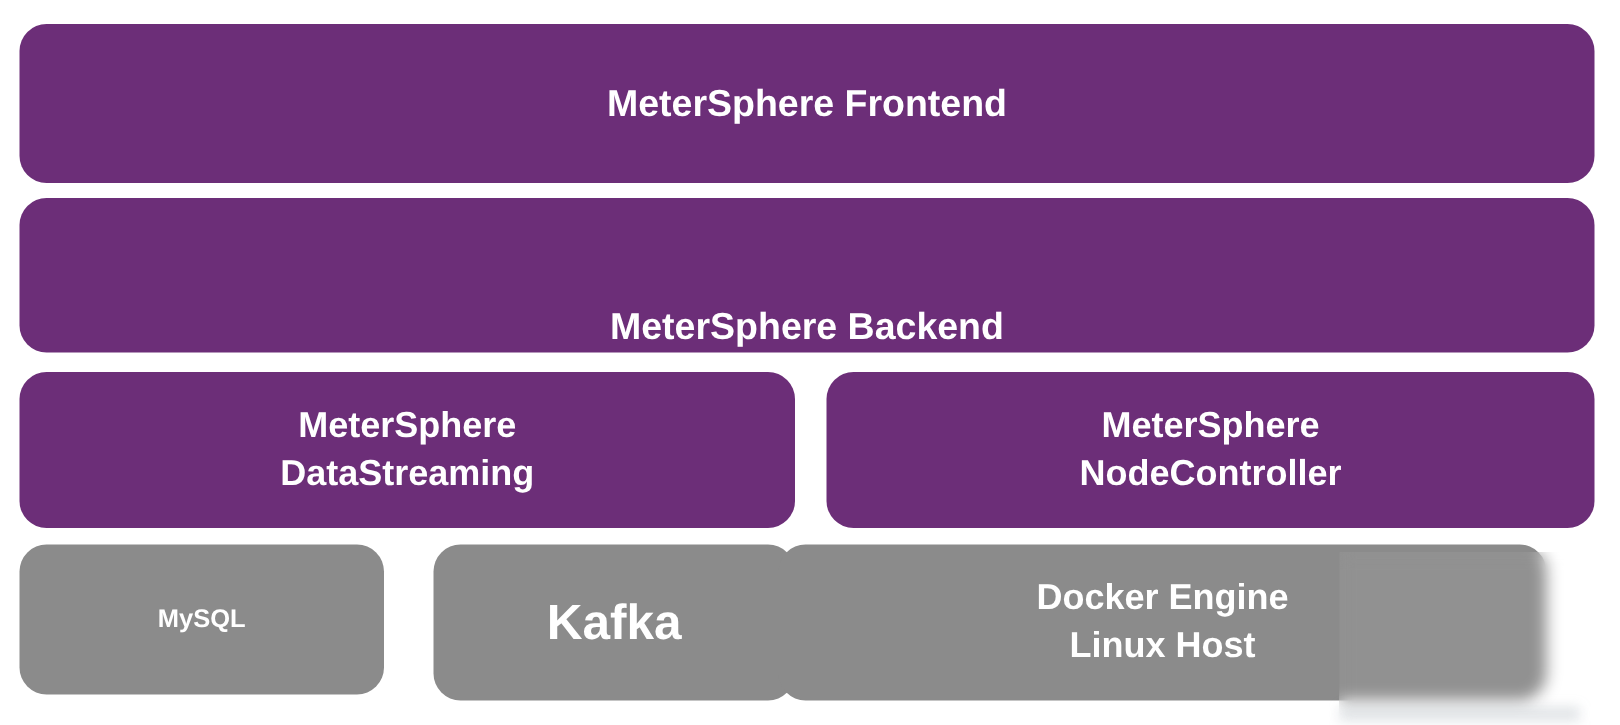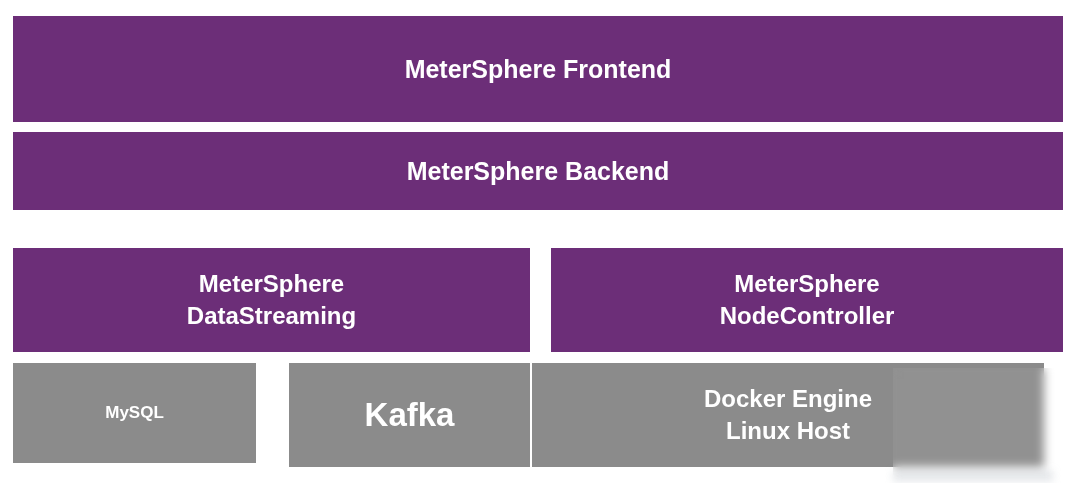--- a/index.html
+++ b/index.html
@@ -17,37 +17,38 @@
   }
   .box {
     position: absolute;
     display: flex;
     align-items: center;
     justify-content: center;
     text-align: center;
     color: var(--text, #ffffff);
     font-weight: bold;
     box-sizing: border-box;
+    border-radius: 18px;
   }
   .purple { background: var(--purple, #6C2E78); }
   .gray   { background: var(--gray, #8B8B8B); }
 
   .label {
     white-space: pre-line;
     line-height: 1.32;
   }
 
   
   .frontend      { left: 13px;  top: 16px;  width: 1050px; height: 106px; font-size: 25px; }
-  .backend       { left: 13px;  top: 132px; width: 1050px; height: 78px; font-size: 25px; }
+  .backend       { left: 13px;  top: 132px; width: 1050px; height: 103px; font-size: 25px; align-items: flex-end; }
   .datastreaming { left: 13px;  top: 248px; width: 517px;  height: 104px; font-size: 24px; }
   .nodecontroller{ left: 551px; top: 248px; width: 512px;  height: 104px; font-size: 24px; }
   .mysql         { left: 13px;  top: 363px; width: 243px;  height: 100px; font-size: 17px; }
   .kafka         { left: 289px; top: 363px; width: 241px;  height: 104px; font-size: 33px; }
-  .docker        { left: 532px; top: 363px; width: 512px;  height: 104px; font-size: 24px; }
+  .docker        { left: 519px; top: 363px; width: 512px;  height: 104px; font-size: 24px; }
 
   
   .smudge {
     position: absolute;
     left: 893px;
     top: 368px;
     width: 187px;
     height: 115px;
     backdrop-filter: blur(5px);
     -webkit-backdrop-filter: blur(5px);

